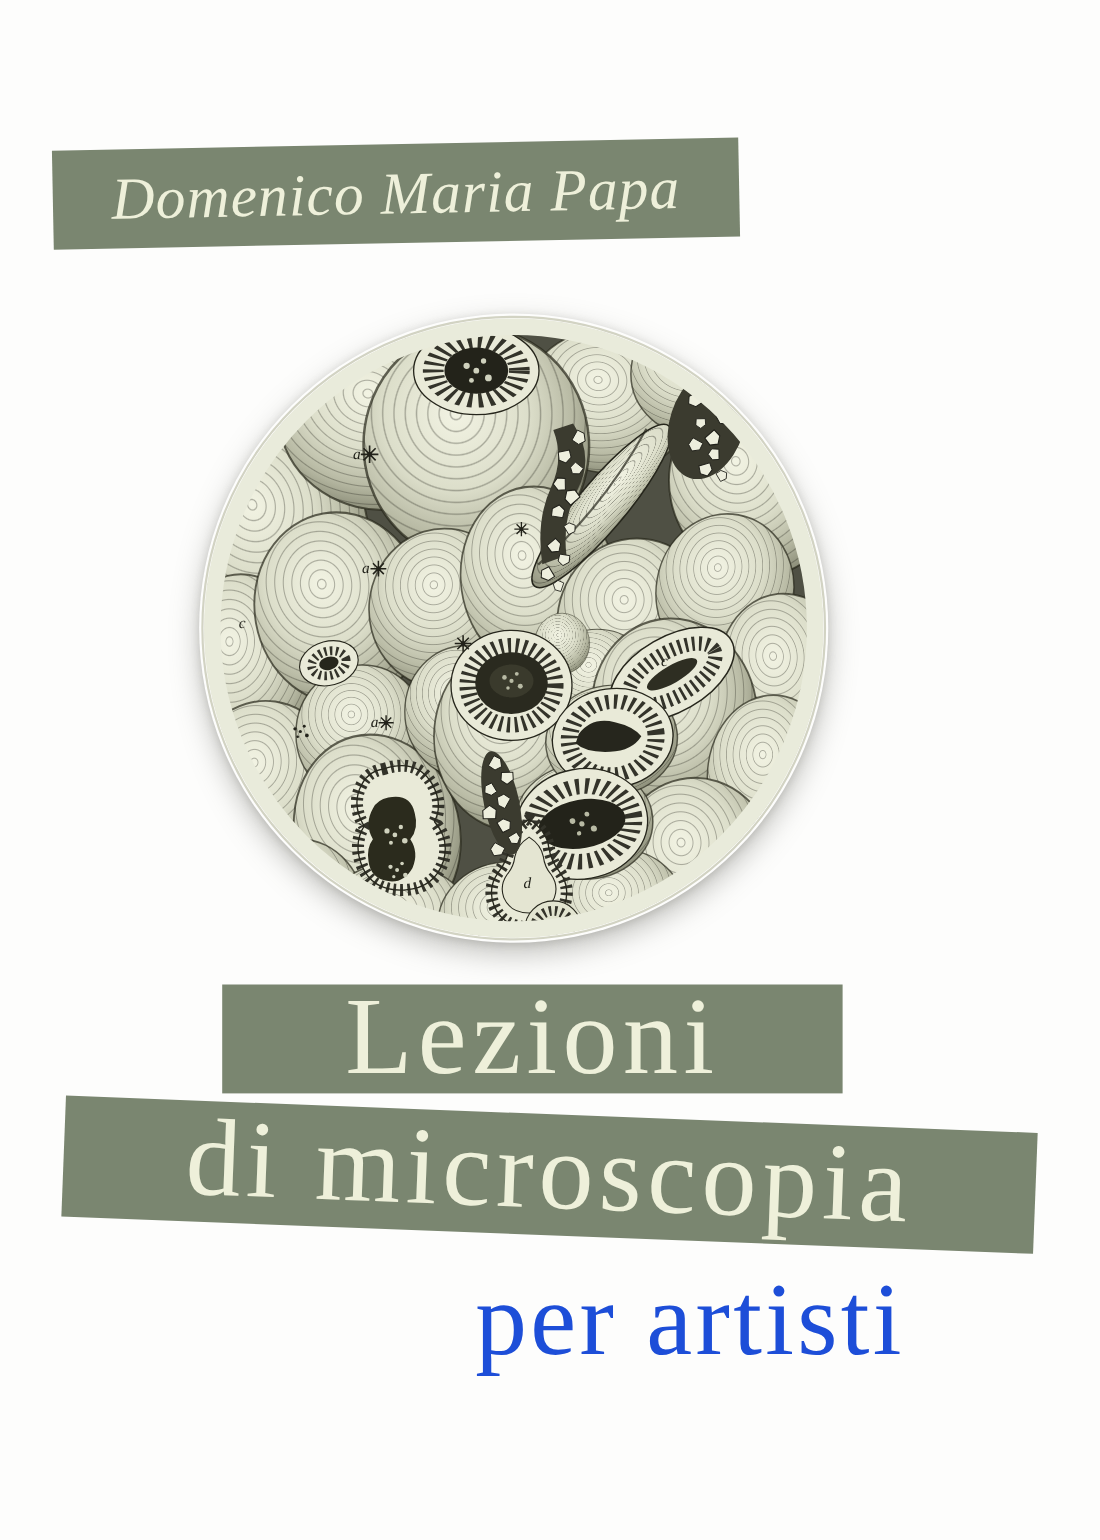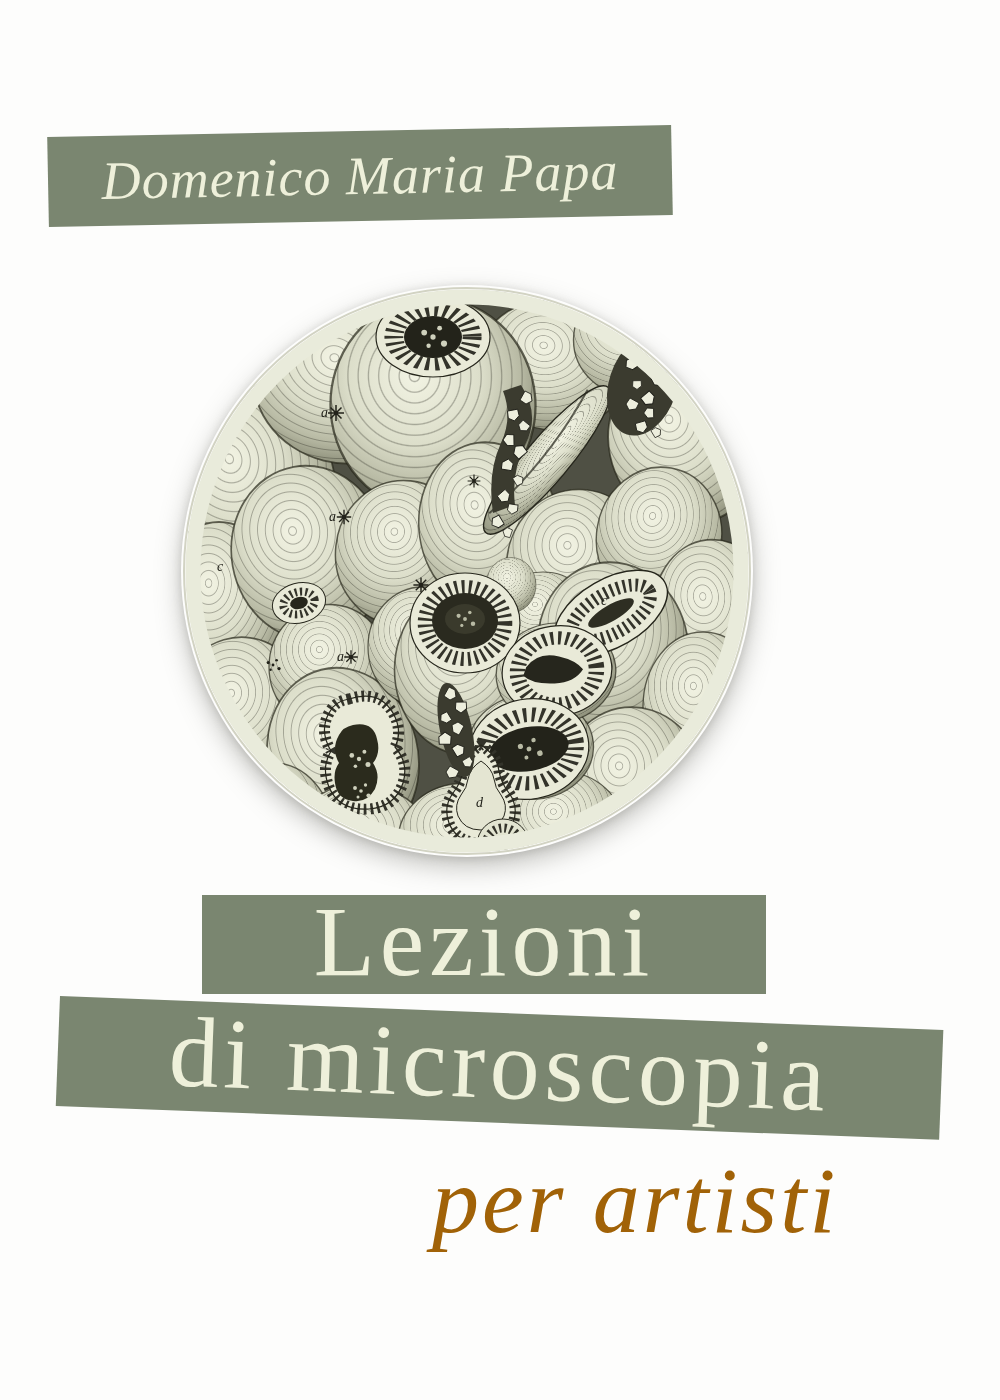--- a/index.html
+++ b/index.html
@@ -23,21 +23,21 @@
     font-size:100px;letter-spacing:5px;padding-bottom:6px;box-sizing:border-box;text-align:center;
   }
   .banner-title-2{
     left:60px;top:996px;width:884px;height:110px;
     transform:rotate(2.2deg);transform-origin:0 0;
     font-size:100px;letter-spacing:5px;padding-bottom:8px;box-sizing:border-box;
   }
   .subtitle{
     position:absolute;left:432px;top:1153px;
     font-size:94px;letter-spacing:3px;line-height:1;
-    color:#a16207;white-space:nowrap;font-style:italic;
+    color:#1d4ed8;white-space:nowrap;
   }
   .illustration-wrap{
     position:absolute;left:181px;top:285px;width:572px;height:572px;
     border-radius:50%;
     box-shadow:0 10px 26px rgba(100,100,92,.38), 0 2px 8px rgba(100,100,92,.22);
   }
   .lbl{font-style:italic;font-size:14px;fill:#1d1d16;}
 </style>
 </head>
 <body>

